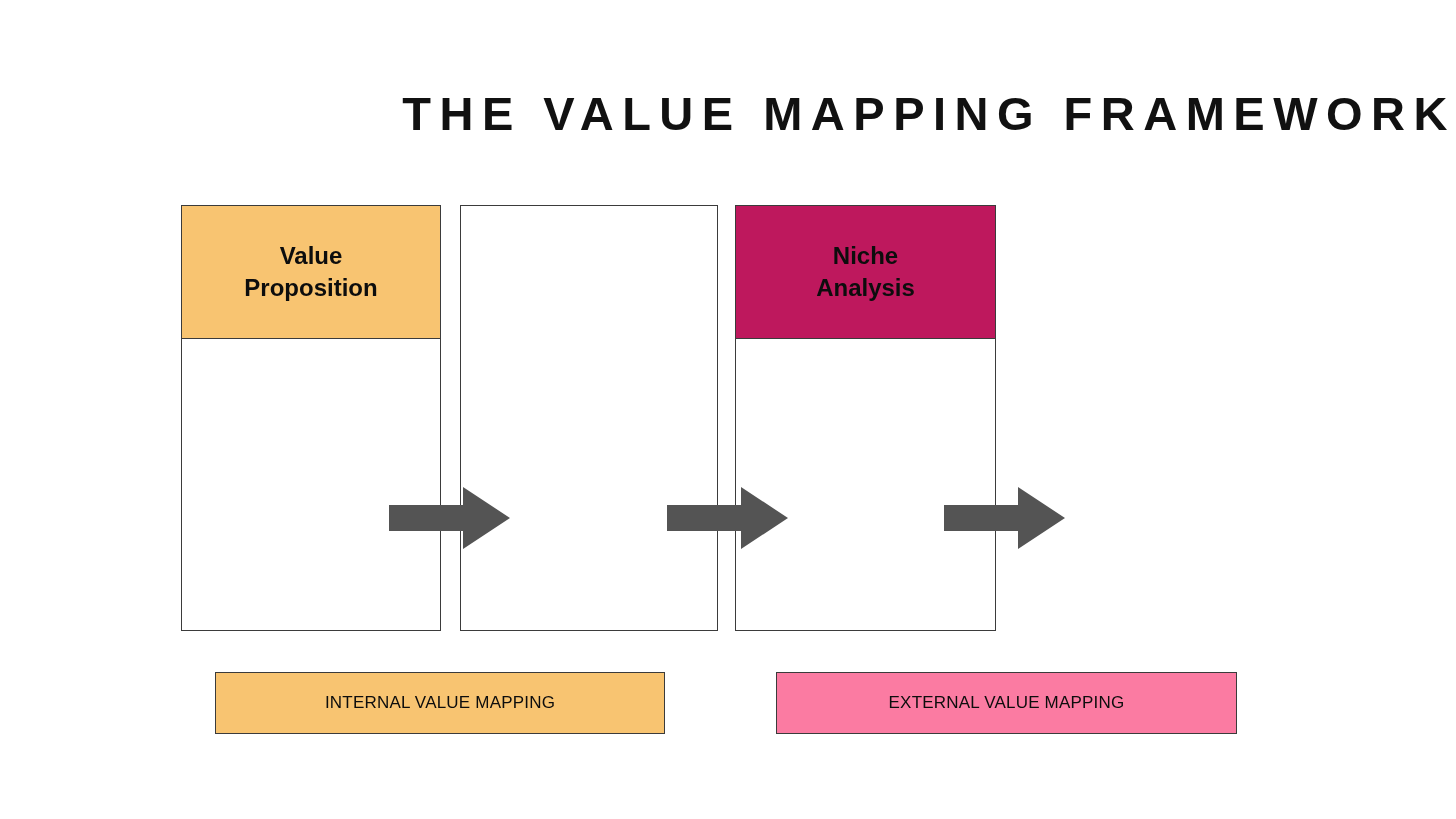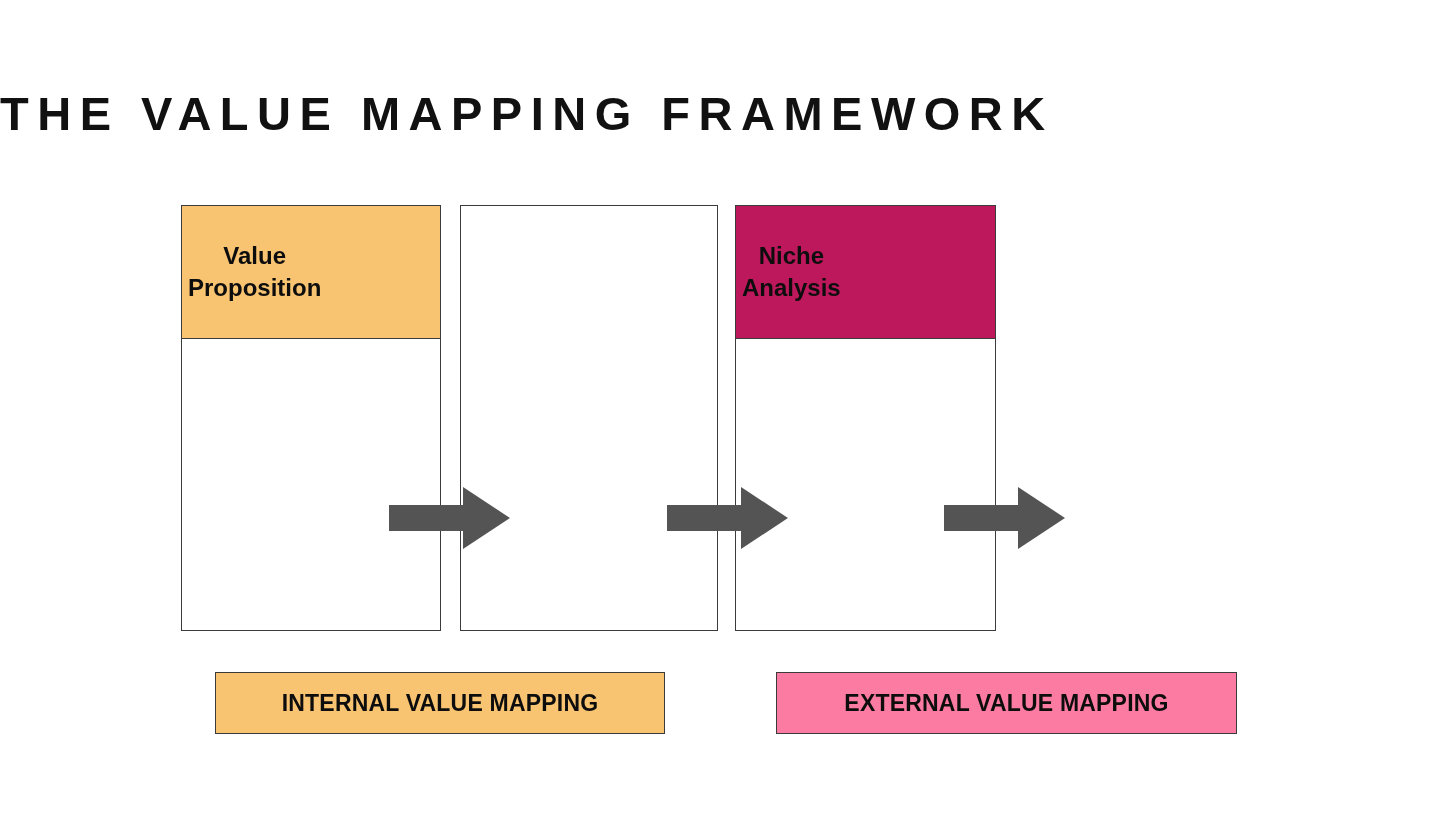--- a/index.html
+++ b/index.html
@@ -21,21 +21,21 @@
     height: 819px;
     background: #ffffff;
   }
 
   
   .title {
     position: absolute;
     left: 0;
     top: 84px;
     width: 1456px;
-    text-align: left;
+    text-align: right;
     font-size: 47px;
     font-weight: 700;
     letter-spacing: 8.5px;
     color: #111111;
     line-height: 60px;
     white-space: nowrap;
   }
 
   
   .column {
@@ -54,21 +54,21 @@
   .col-header {
     position: absolute;
     left: 0;
     top: 0;
     right: 0;
     height: 133px;
     box-sizing: border-box;
     border-bottom: 1.6px solid #3b3b3b;
     display: flex;
     align-items: center;
-    justify-content: flex-start;
+    justify-content: center;
     text-align: center;
     padding: 0 6px;
   }
   .col-header-text {
     font-size: 24px;
     font-weight: 700;
     color: #0d0d0d;
     line-height: 1.33;
     white-space: pre-line;
   }
@@ -103,22 +103,22 @@
     height: 62px;
     box-sizing: border-box;
     border: 1.6px solid #3b3b3b;
     display: flex;
     align-items: center;
     justify-content: center;
   }
   .legend-internal { left: 215px; width: 450px; background: #f8c471; }
   .legend-external { left: 776px; width: 461px; background: #fb7ba2; align-items: center; }
   .legend-text {
-    font-size: 23px;
-    font-weight: 700;
+    font-size: 17px;
+    font-weight: 400;
     color: #0d0d0d;
     letter-spacing: 0.2px;
     white-space: nowrap;
   }
 </style>
 </head>
 <body>
 
 <div id="canvas">
 

